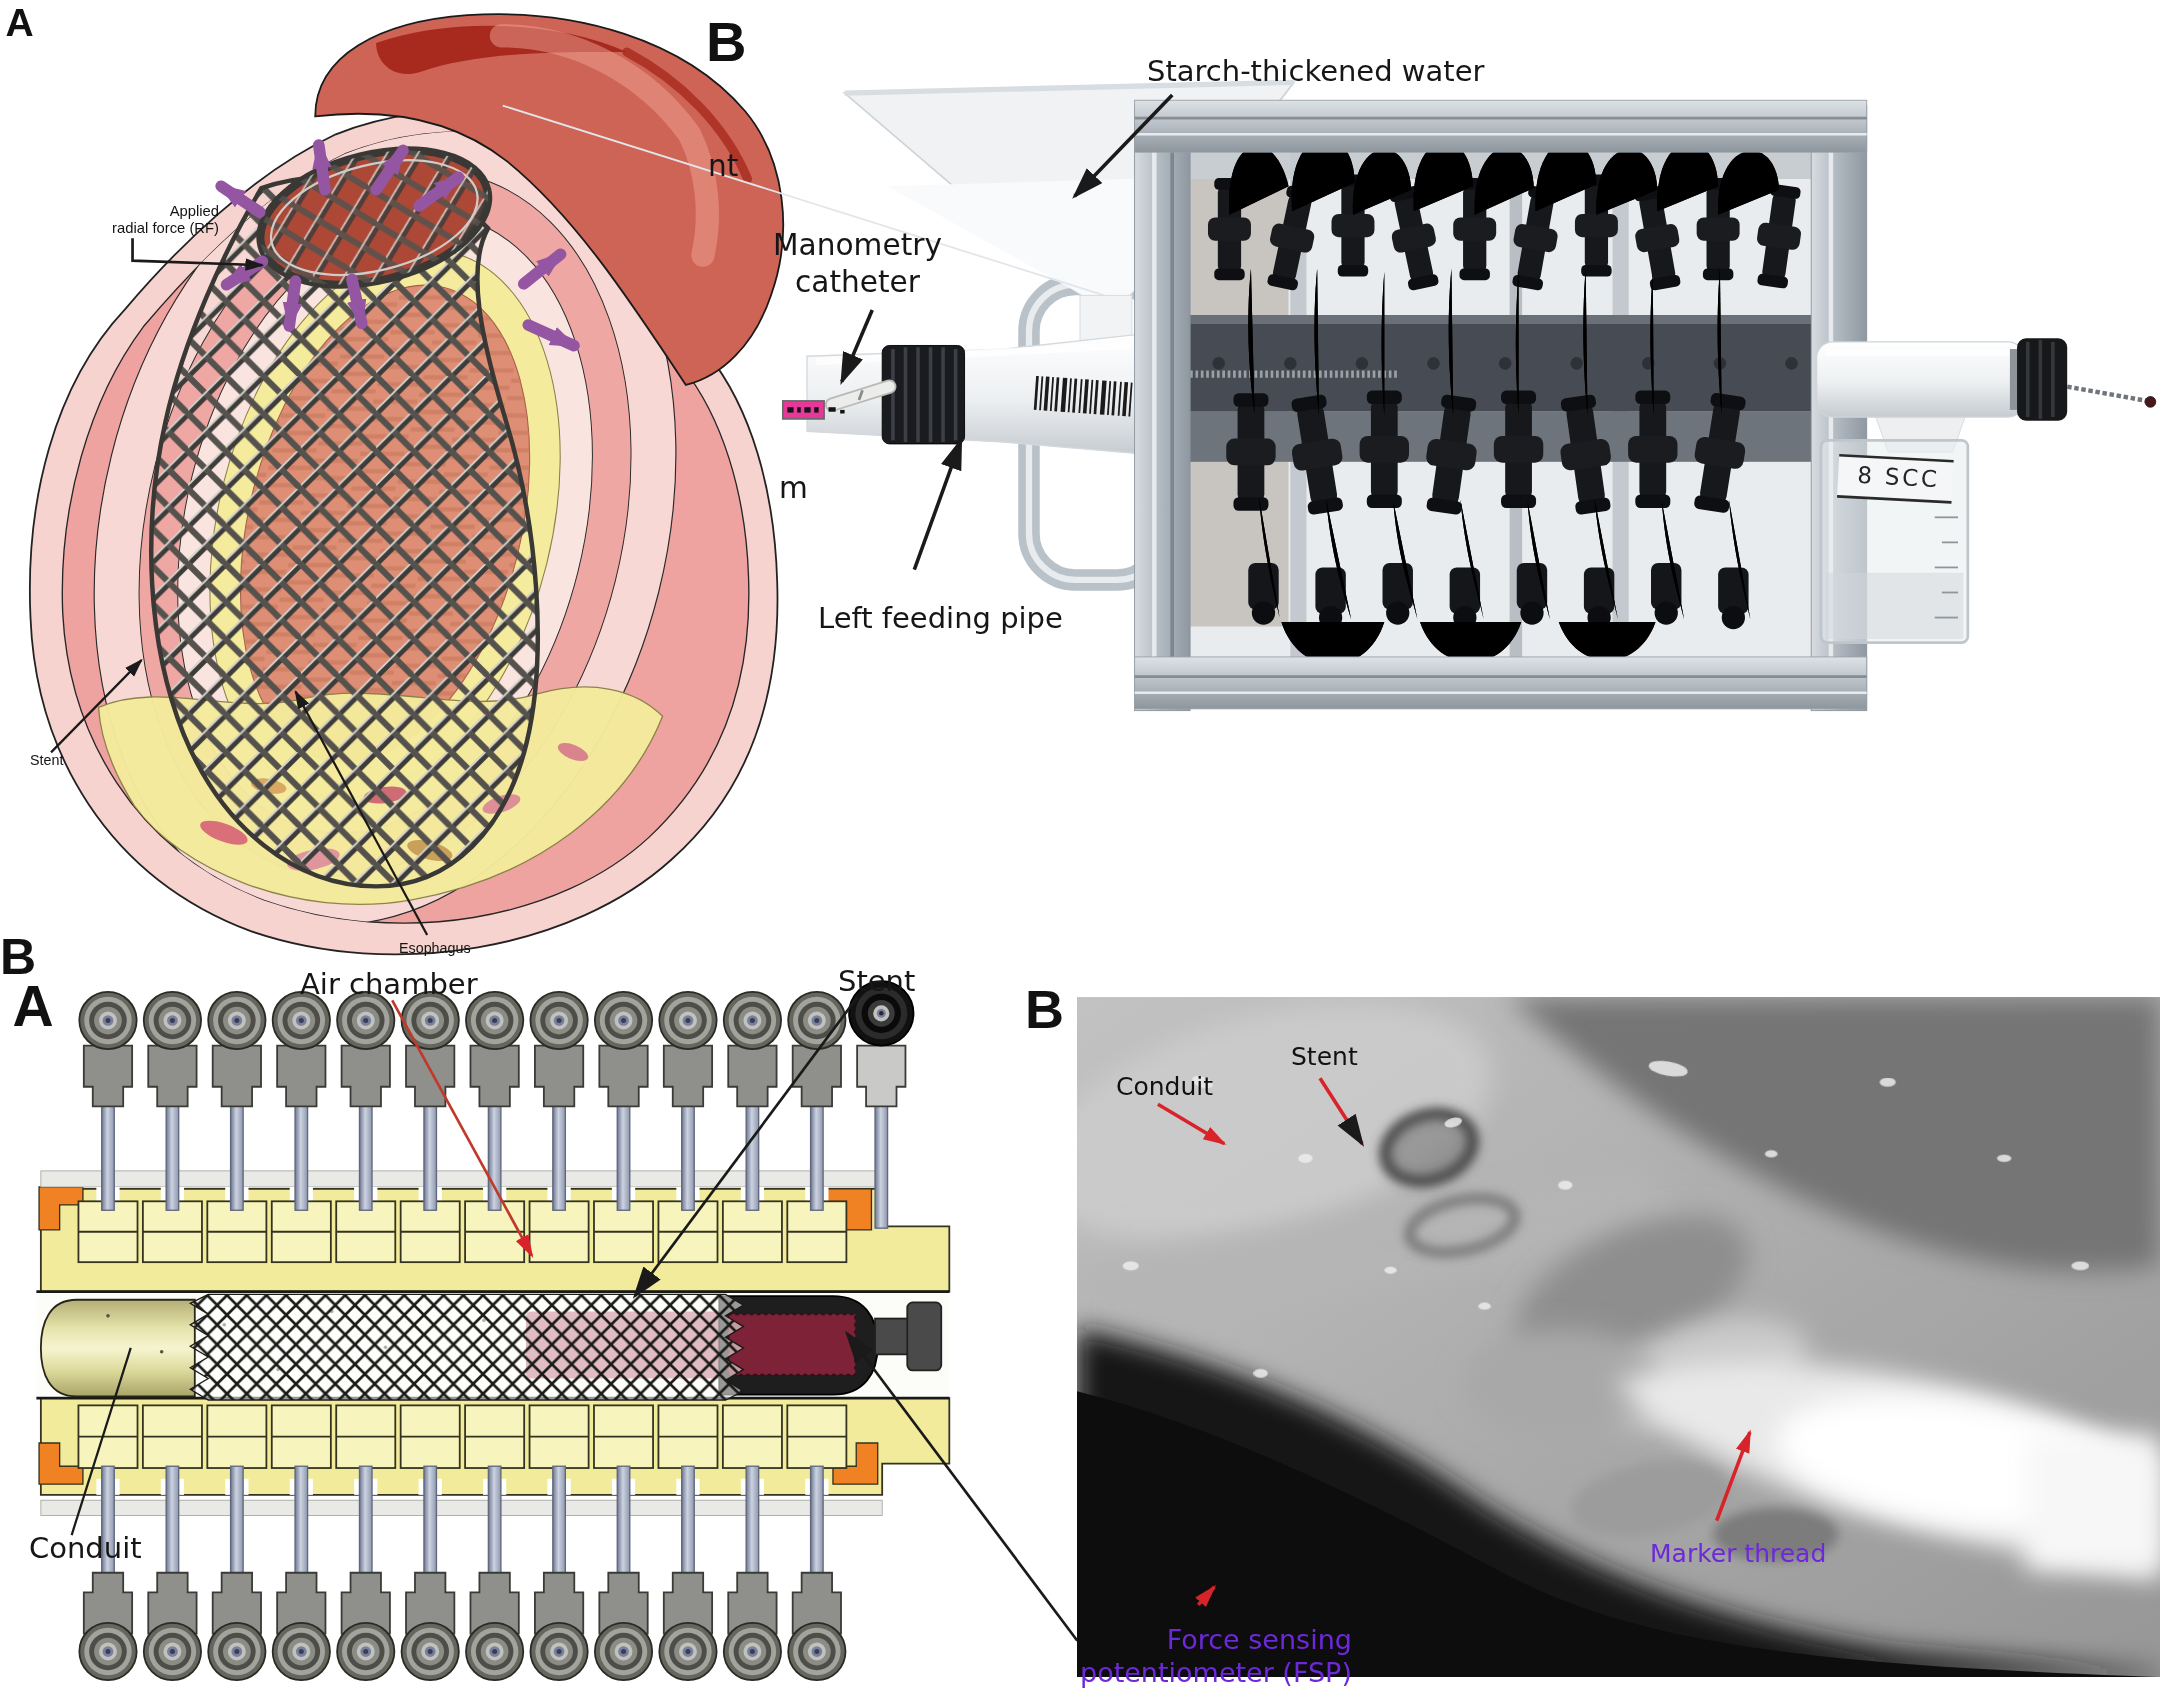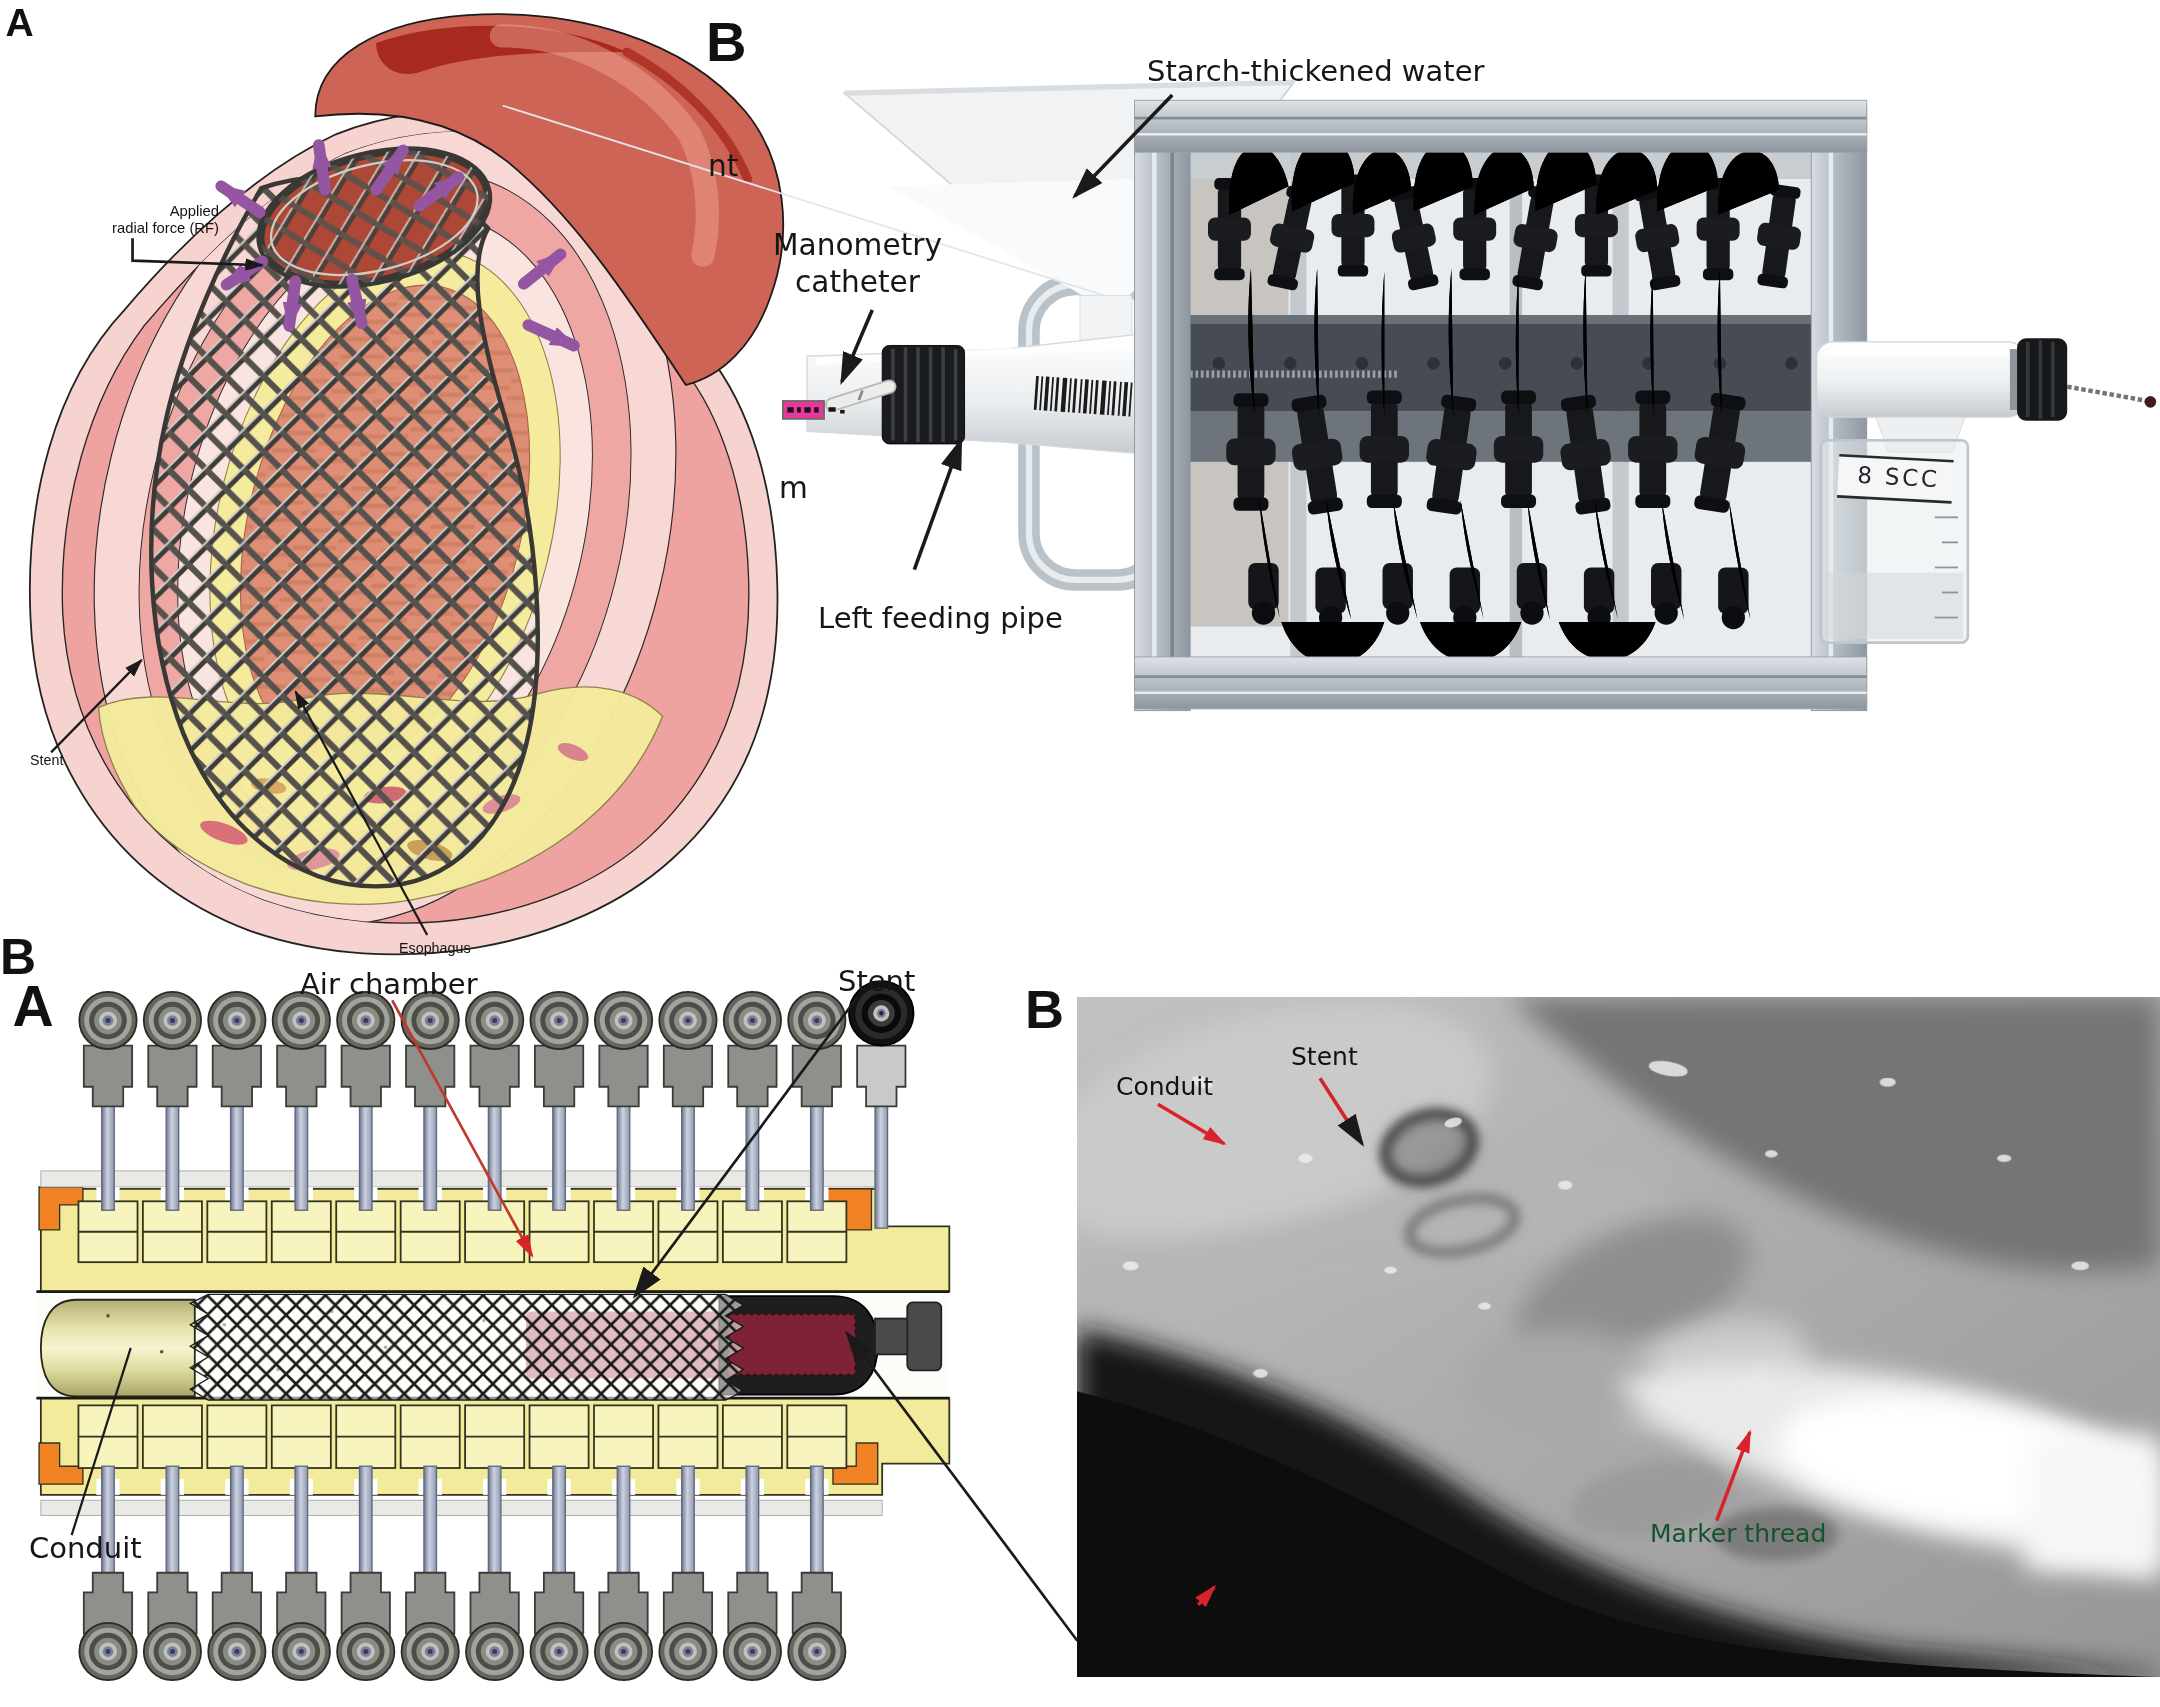--- a/index.html
+++ b/index.html
@@ -3,21 +3,21 @@
 <meta charset="utf-8">
 <style>
   html,body{margin:0;padding:0;background:#ffffff;}
   #canvas{position:relative;width:2160px;height:1708px;background:#ffffff;overflow:hidden;
           font-family:"DejaVu Sans","Liberation Sans",sans-serif;color:#1a1a1a;}
   svg{position:absolute;display:block;}
   .lbl{position:absolute;white-space:pre-line;line-height:1.18;}
   .panelLetter{font-family:"Liberation Sans","DejaVu Sans",sans-serif;font-weight:bold;color:#111;}
   .aLbl{font-family:"Liberation Sans","DejaVu Sans",sans-serif;font-size:14.3px;color:#141414;}
   .dLbl{font-family:"DejaVu Sans","Liberation Sans",sans-serif;color:#161616;text-align:right;}
-  .white{color:#14532d;}
+  .white{color:#6d28d9;margin-top:20px;}
 </style>
 </head>
 <body>
 
 <div id="canvas">
 
   <svg style="left:0;top:0" width="788" height="958" viewBox="0 0 880 1070">
     <defs>
       <pattern id="meshA" width="42" height="42" patternUnits="userSpaceOnUse">
         <path d="M0,42 L42,0 M-8,8 L8,-8 M34,50 L50,34" stroke="#3e3c39" stroke-width="7" fill="none"></path>
@@ -541,20 +541,22 @@
   <div class="lbl dLbl" style="left:779px;top:471px;font-size:29.6px;">m</div>
   <div class="lbl dLbl" style="left:1147px;top:54px;font-size:29px;">Starch-thickened water</div>
   <div class="lbl dLbl" style="left:818px;top:573px;font-size:29px;margin-top:28px;">Left feeding pipe</div>
   <div class="lbl dLbl" style="left:1845px;top:464px;width:107px;text-align:center;font-size:23px;letter-spacing:2.7px;color:#26262a;transform:rotate(3deg);">8 SCC</div>
 
   <div class="lbl panelLetter" style="left:0px;top:928px;font-size:50px;">B</div>
   <div class="lbl panelLetter" style="left:12.5px;top:973px;font-size:57px;">A</div>
   <div class="lbl dLbl" style="left:300px;top:967px;font-size:29px;">Air chamber</div>
   <div class="lbl dLbl" style="left:838px;top:964px;font-size:29px;">Stent</div>
   <div class="lbl dLbl" style="left:29px;top:1531px;font-size:29px;">Conduit</div>
+  <div class="lbl dLbl white" style="left:1080px;top:1603px;font-size:27px;line-height:33px;">Force sensing
+potentiometer (FSP)</div>
 
   <div class="lbl panelLetter" style="left:1025px;top:978px;font-size:54px;">B</div>
   <div class="lbl dLbl" style="left:1116px;top:1072px;font-size:25px;color:#111;">Conduit</div>
   <div class="lbl dLbl" style="left:1291px;top:1042px;font-size:25px;color:#111;">Stent</div>
   <div class="lbl dLbl white" style="left:1650px;top:1519px;font-size:25px;">Marker thread</div>
 
 </div>
 
 
 </body></html>

